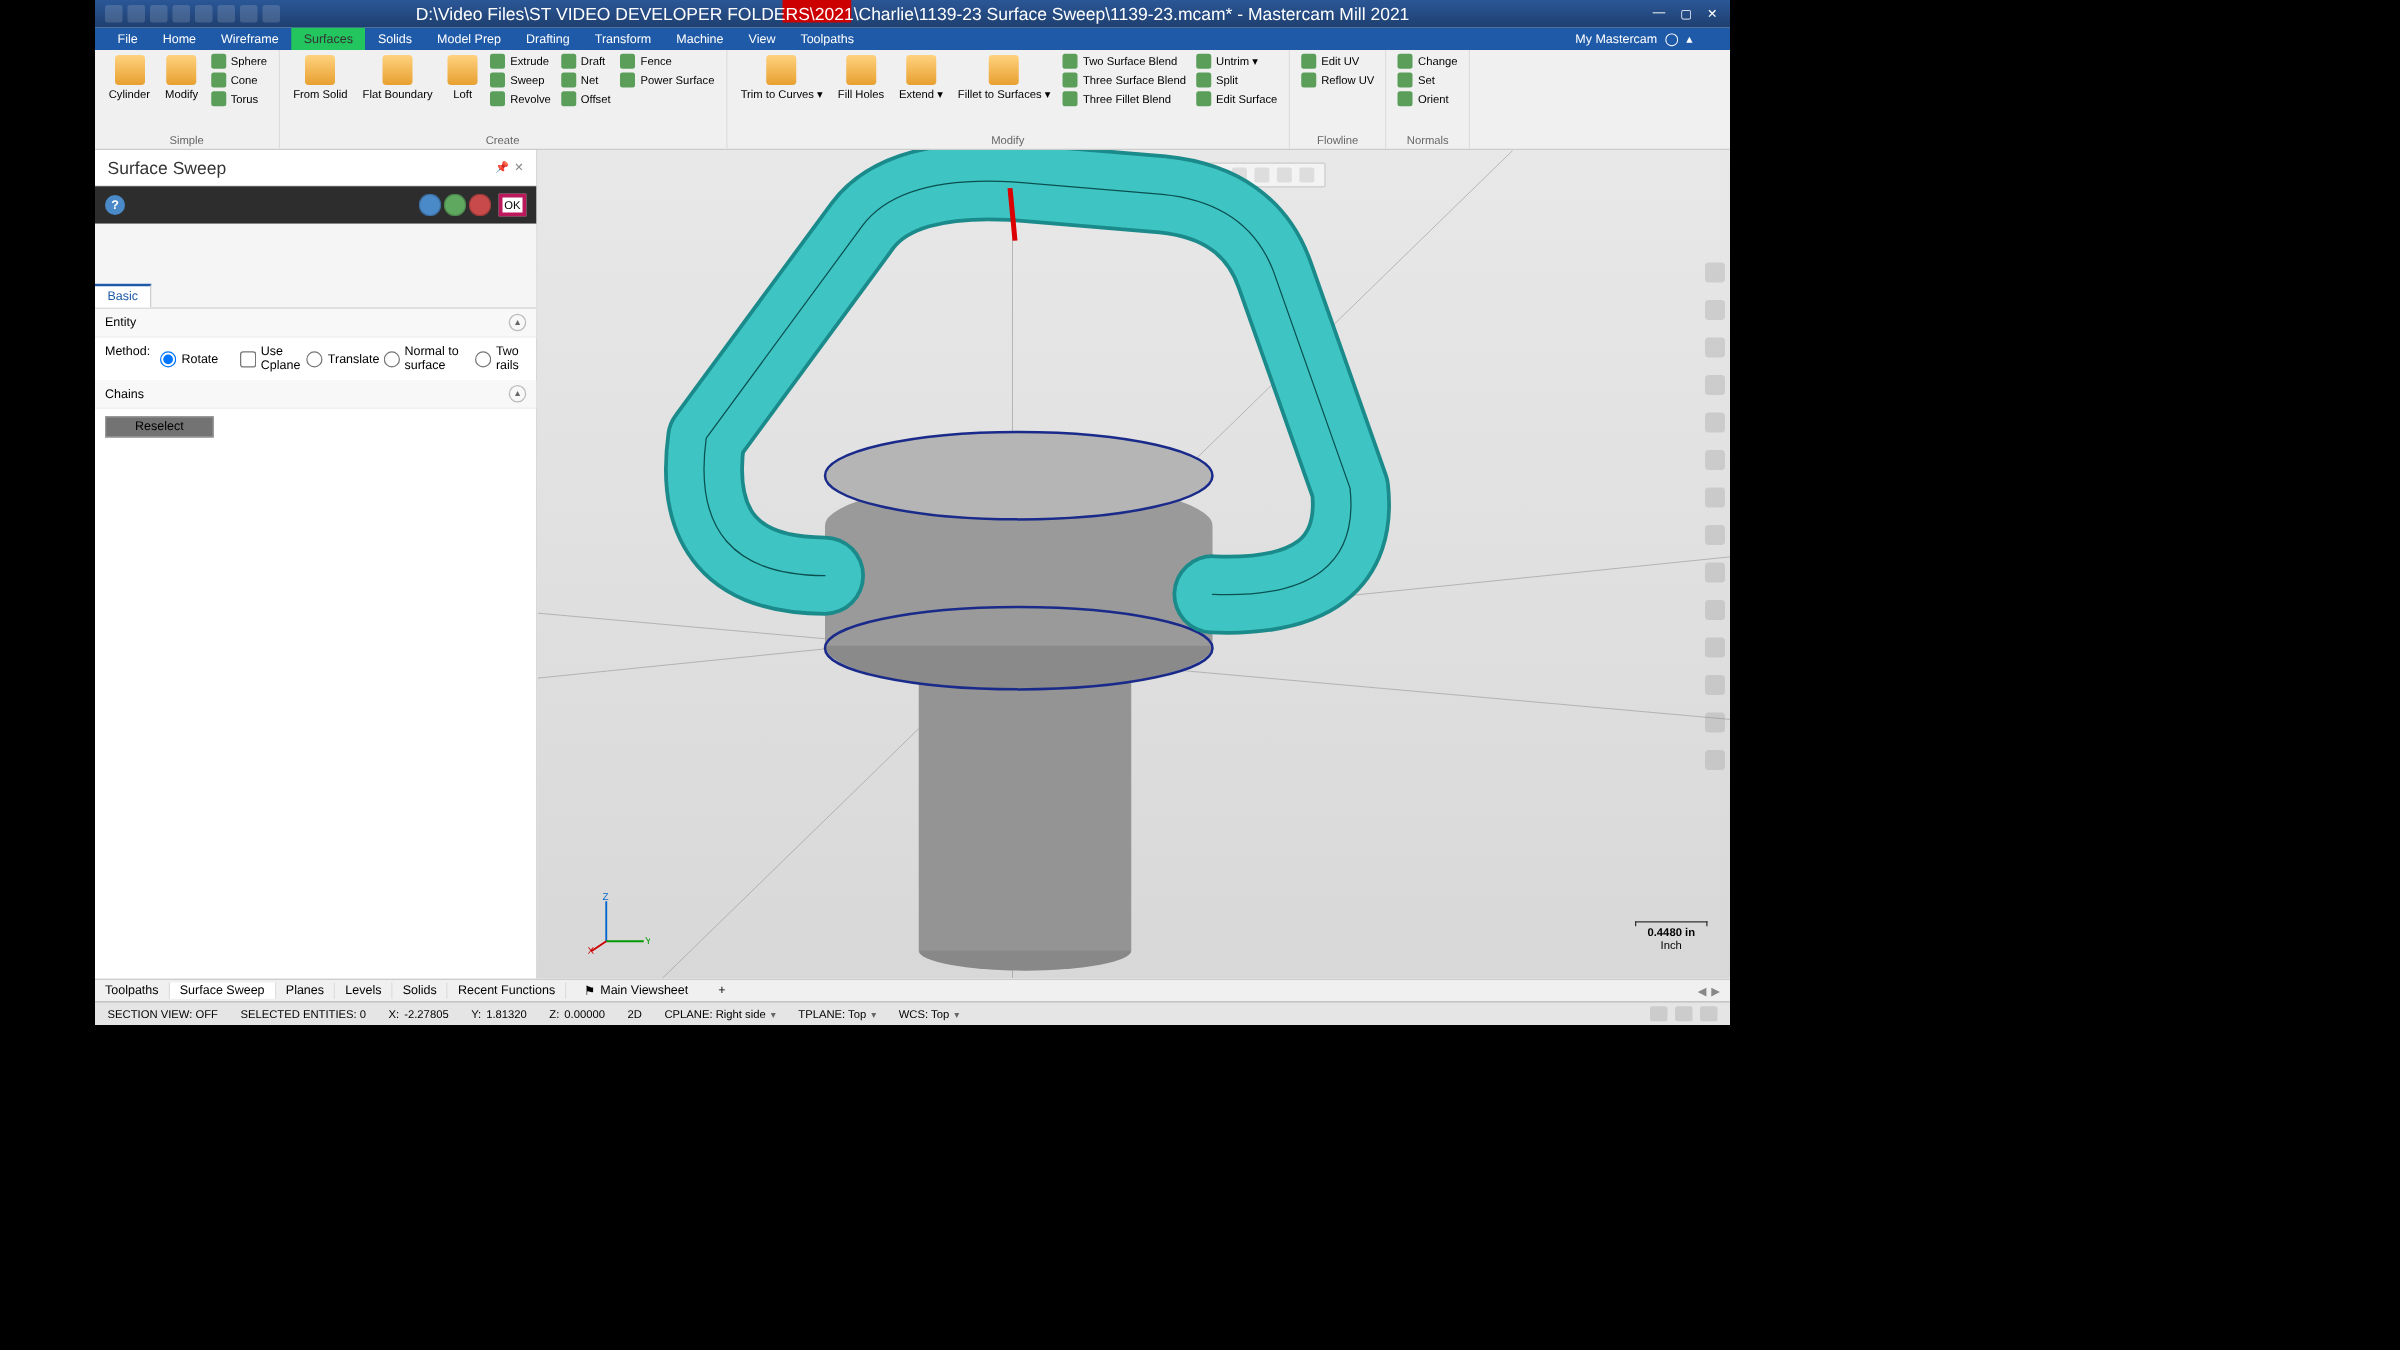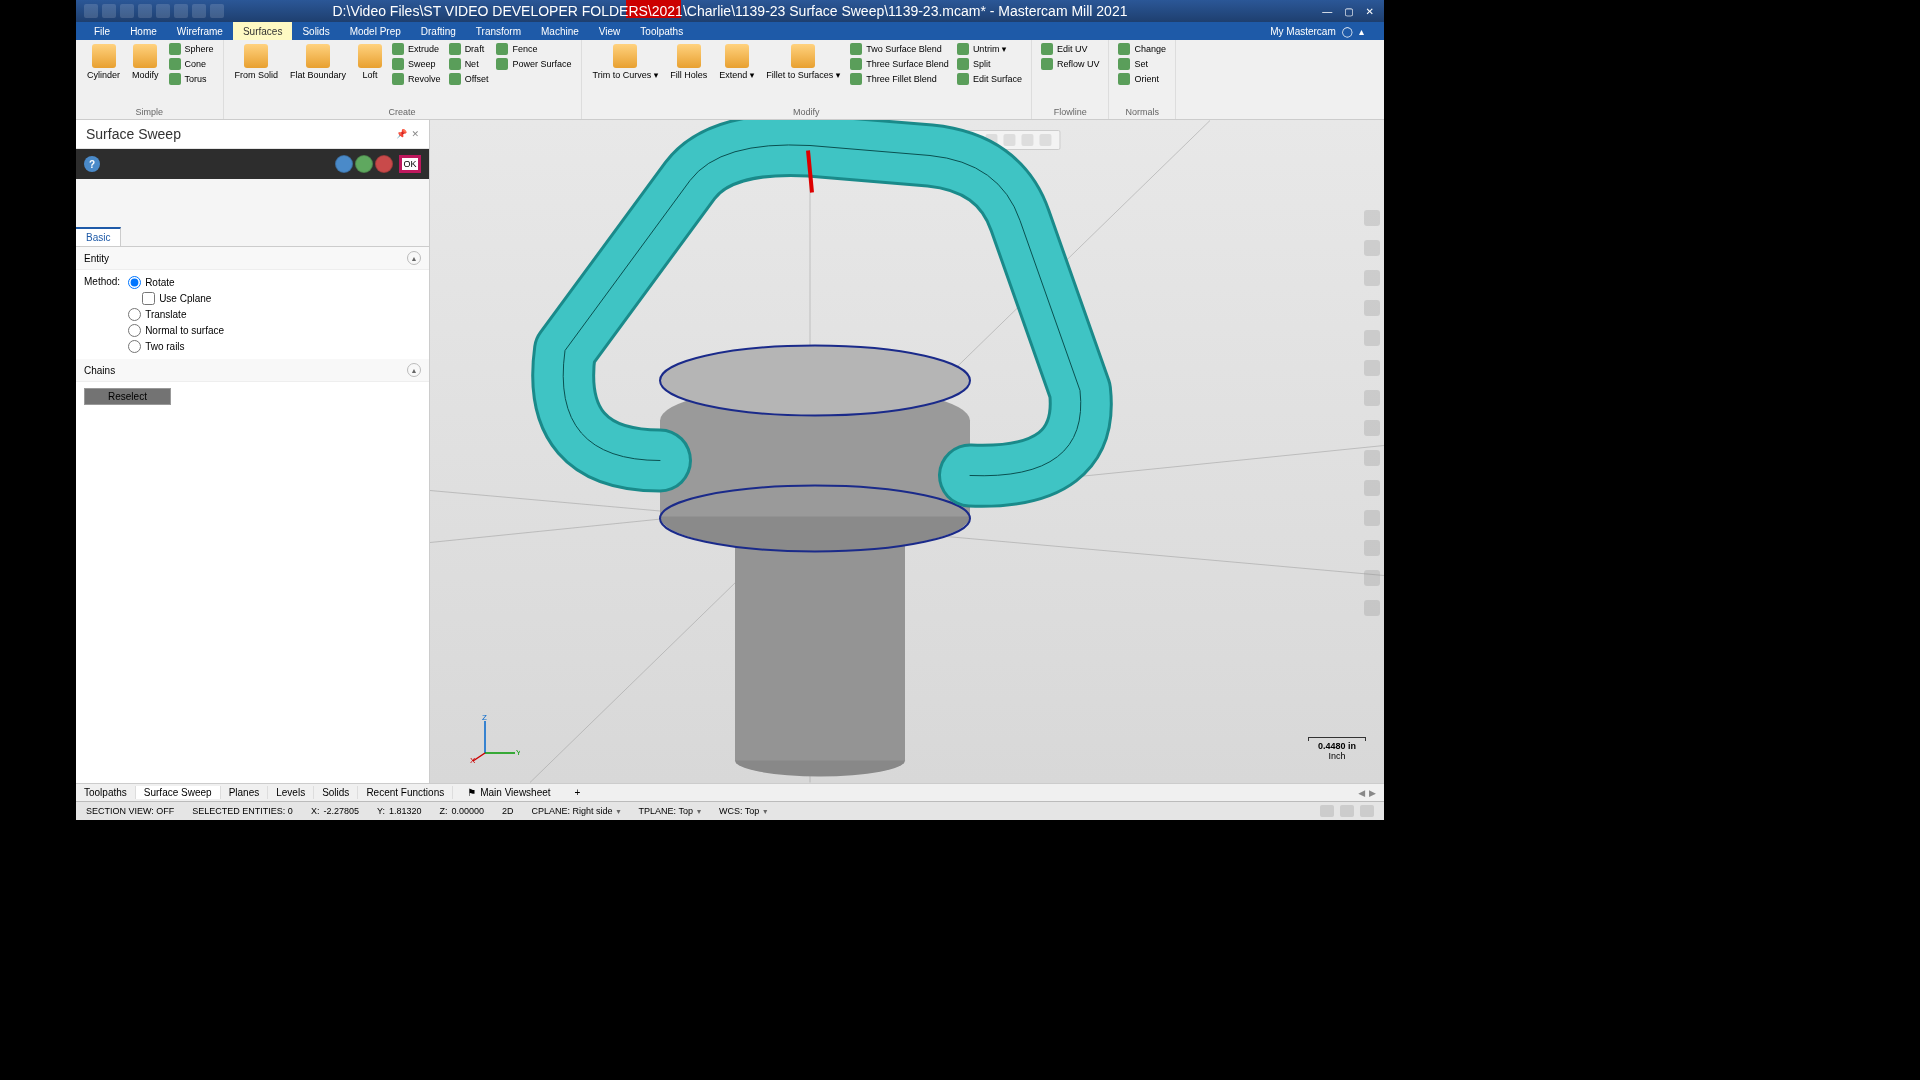--- a/index.html
+++ b/index.html
@@ -6,22 +6,22 @@
 body { background: #000; width: 1920px; height: 1080px; overflow: hidden; position: relative; }
 .app-window { position: absolute; left: 76px; top: 0; width: 1308px; height: 820px; background: #f0f0f0; display: flex; flex-direction: column; }
 .title-bar { height: 22px; background: linear-gradient(#2b5797,#1e3f6f); display: flex; align-items: center; color: white; font-size: 10px; position: relative; }
 .qat { display: flex; gap: 4px; padding-left: 8px; align-items: center; }
 .qat-btn { width: 14px; height: 14px; background: rgba(255,255,255,.15); border-radius: 2px; }
 .title-text { position: absolute; left: 50%; transform: translateX(-50%); font-size: 14px; color: #fff; white-space: nowrap; }
 .win-controls { position: absolute; right: 0; display: flex; gap: 12px; padding-right: 10px; }
 .red-tab { position: absolute; left: 550px; top: 0; width: 55px; height: 18px; background: #c00; color: #fff; font-size: 9px; display: flex; align-items: center; justify-content: center; }
 .menu-bar { height: 18px; background: #1e5aa8; display: flex; align-items: center; padding-left: 8px; }
 .menu-item { color: #fff; font-size: 10px; padding: 0 10px; cursor: pointer; height: 100%; display: flex; align-items: center; }
-.menu-item.active { background: #fef9c3; color: #333; }
-.menu-right { margin-left: auto; padding-right: 20px; color: #fff; font-size: 10px; display:flex; align-items:center; gap:6px;}
+.menu-item.active { background: #22c55e; color: #333; }
+.menu-right { margin-left: auto; padding-right: 30px; color: #fff; font-size: 10px; display:flex; align-items:center; gap:6px;}
 .ribbon { height: 80px; background: #f0f0f0; border-bottom: 1px solid #ccc; display: flex; }
 .ribbon-group { border-right: 1px solid #ddd; padding: 2px 6px; display: flex; flex-direction: column; height: 100%; }
 .ribbon-group-content { flex: 1; display: flex; gap: 2px; align-items: flex-start; }
 .ribbon-group-label { text-align: center; font-size: 9px; color: #666; padding-top: 2px; }
 .rbig { display: flex; flex-direction: column; align-items: center; justify-content: center; font-size: 9px; padding: 2px 5px; cursor: pointer; gap: 2px; }
 .ricon-lg { width: 24px; height: 24px; background: linear-gradient(#ffd27f,#e8a030); border-radius: 3px; }
 .rcol { display: flex; flex-direction: column; gap: 1px; }
 .rsmall { display: flex; align-items: center; gap: 4px; font-size: 9px; padding: 1px 3px; cursor: pointer; white-space: nowrap; }
 .ricon-sm { width: 12px; height: 12px; background: #5a9e5a; border-radius: 2px; }
 .content { flex: 1; display: flex; overflow: hidden; }
@@ -34,21 +34,21 @@
 .commit-btns { display: flex; gap: 2px; align-items: center; }
 .commit-circle { width: 18px; height: 18px; border-radius: 50%; cursor: pointer; border:1px solid rgba(0,0,0,.2);}
 .ok-btn { width: 22px; height: 18px; background: #fff; border:3px solid #be185d; font-size:9px; display:flex;align-items:center;justify-content:center; margin-left:4px; cursor:pointer;}
 .tab-strip { display: flex; border-bottom: 1px solid #ccc; background:#f5f5f5;}
 .tab { padding: 3px 10px; font-size: 10px; cursor: pointer; margin-top: 48px; }
 .tab.active { background: #fff; color: #1e5aa8; border-top:2px solid #1e5aa8; border-right:1px solid #ccc;}
 .section-hdr { padding: 4px 8px; font-size: 10px; background: #f8f8f8; border-bottom: 1px solid #eee; display: flex; justify-content: space-between; align-items: center; cursor:pointer;}
 .chev { width: 14px; height: 14px; border:1px solid #bbb; border-radius:7px; display:flex;align-items:center;justify-content:center;font-size:7px; color:#666;}
 .section-body { padding: 6px 8px; font-size: 10px; }
 .method-row { display: flex; align-items: flex-start; gap: 8px; }
-.radio-group { display: flex; flex-direction: column; gap: 3px; }
+.radio-group { display: flex; gap: 3px; }
 .radio-opt { display: flex; align-items: center; gap: 4px; cursor:pointer;}
 .radio-opt input{margin:0;}
 .checkbox-opt { display: flex; align-items: center; gap: 4px; margin-left: 14px; cursor:pointer;}
 .reselect-btn { padding: 2px 23px; font-size: 10px; background: #737373; border: 1px solid #999; cursor: pointer; }
 .viewport { flex: 1; background: linear-gradient(#e8e8e8,#d8d8d8); position: relative; overflow: hidden; }
 .viewport svg { position: absolute; }
 .selection-bar { position: absolute; top: 10px; left: 50%; transform: translateX(-50%); background: rgba(245,245,245,.85); border: 1px solid #ccc; padding: 3px 8px; font-size: 9px; display: flex; gap: 6px; align-items: center; border-radius:2px;}
 .sel-icon { width:12px; height:12px; background:#ddd; border-radius:2px;}
 .gnomon { position: absolute; left: 40px; bottom: 70px; }
 .scale-bar { position: absolute; right: 18px; bottom: 22px; text-align: center; font-size: 9px; }

